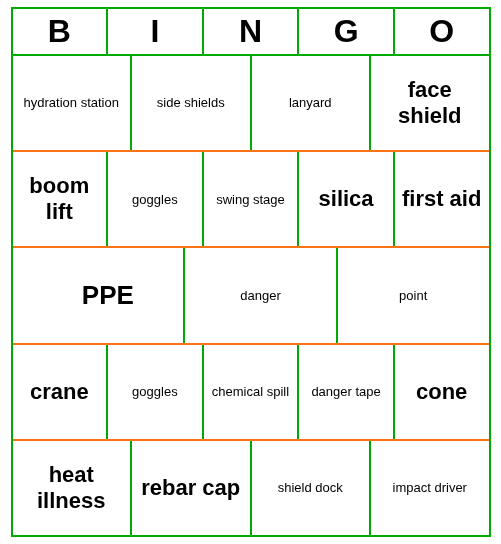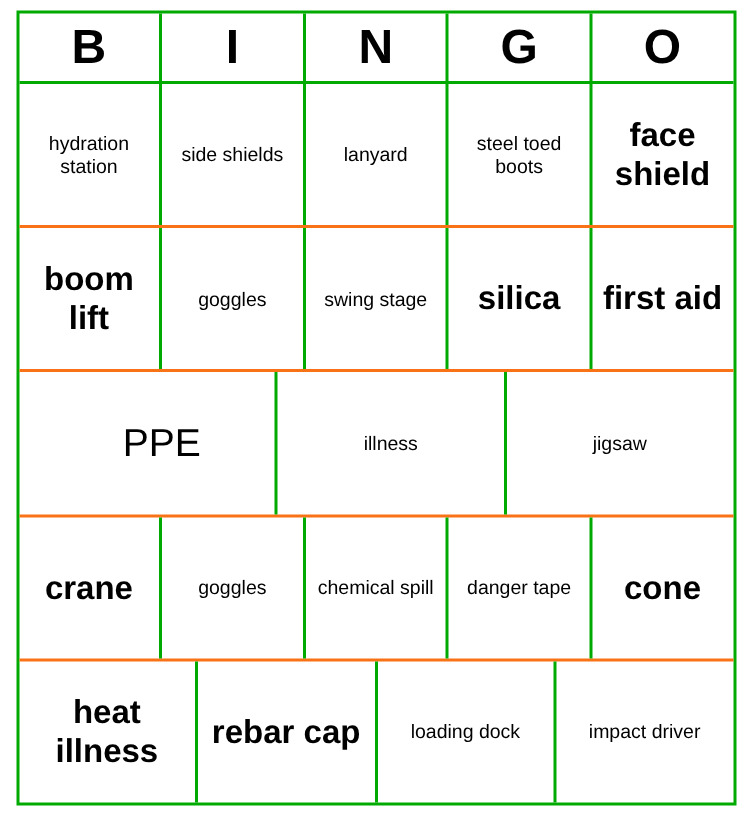--- a/index.html
+++ b/index.html
@@ -65,62 +65,61 @@
     .bingo-cell:last-child {
       border-right: none;
       border-radius: 32px;
     }
     .bingo-cell.large {
       font-size: 22px;
       font-weight: bold;
     }
     .bingo-cell.xlarge {
       font-size: 26px;
-      font-weight: normal;
+      font-weight: bold;
       margin-left: 20px;
     }
   </style>
 </head>
 <body>
 
 <div class="bingo-card">
   <div class="bingo-header">
   <div class="bingo-header-cell">B</div>
       <div class="bingo-header-cell">I</div>
       <div class="bingo-header-cell">N</div>
       <div class="bingo-header-cell">G</div>
       <div class="bingo-header-cell">O</div>
     </div>
   <div class="bingo-body">
   <div class="bingo-row">
         <div class="bingo-cell">hydration station</div>
         <div class="bingo-cell">side shields</div>
         <div class="bingo-cell">lanyard</div>
-        <div class="bingo-cell">steel toed boots</div>
         <div class="bingo-cell large">face shield</div>
       </div>
       <div class="bingo-row">
         <div class="bingo-cell large">boom lift</div>
         <div class="bingo-cell">goggles</div>
         <div class="bingo-cell">swing stage</div>
         <div class="bingo-cell large">silica</div>
         <div class="bingo-cell large">first aid</div>
       </div>
       <div class="bingo-row">
         <div class="bingo-cell xlarge">PPE</div>
-        <div class="bingo-cell">illness</div>
-        <div class="bingo-cell">jigsaw</div>
+        <div class="bingo-cell">danger</div>
+        <div class="bingo-cell">point</div>
       </div>
       <div class="bingo-row">
         <div class="bingo-cell large">crane</div>
         <div class="bingo-cell">goggles</div>
         <div class="bingo-cell">chemical spill</div>
         <div class="bingo-cell">danger tape</div>
         <div class="bingo-cell large">cone</div>
       </div>
       <div class="bingo-row">
         <div class="bingo-cell large">heat illness</div>
         <div class="bingo-cell large">rebar cap</div>
-        <div class="bingo-cell">loading dock</div>
+        <div class="bingo-cell">shield dock</div>
         <div class="bingo-cell">impact driver</div>
       </div>
     </div>
 </div>
 
 </body></html>

